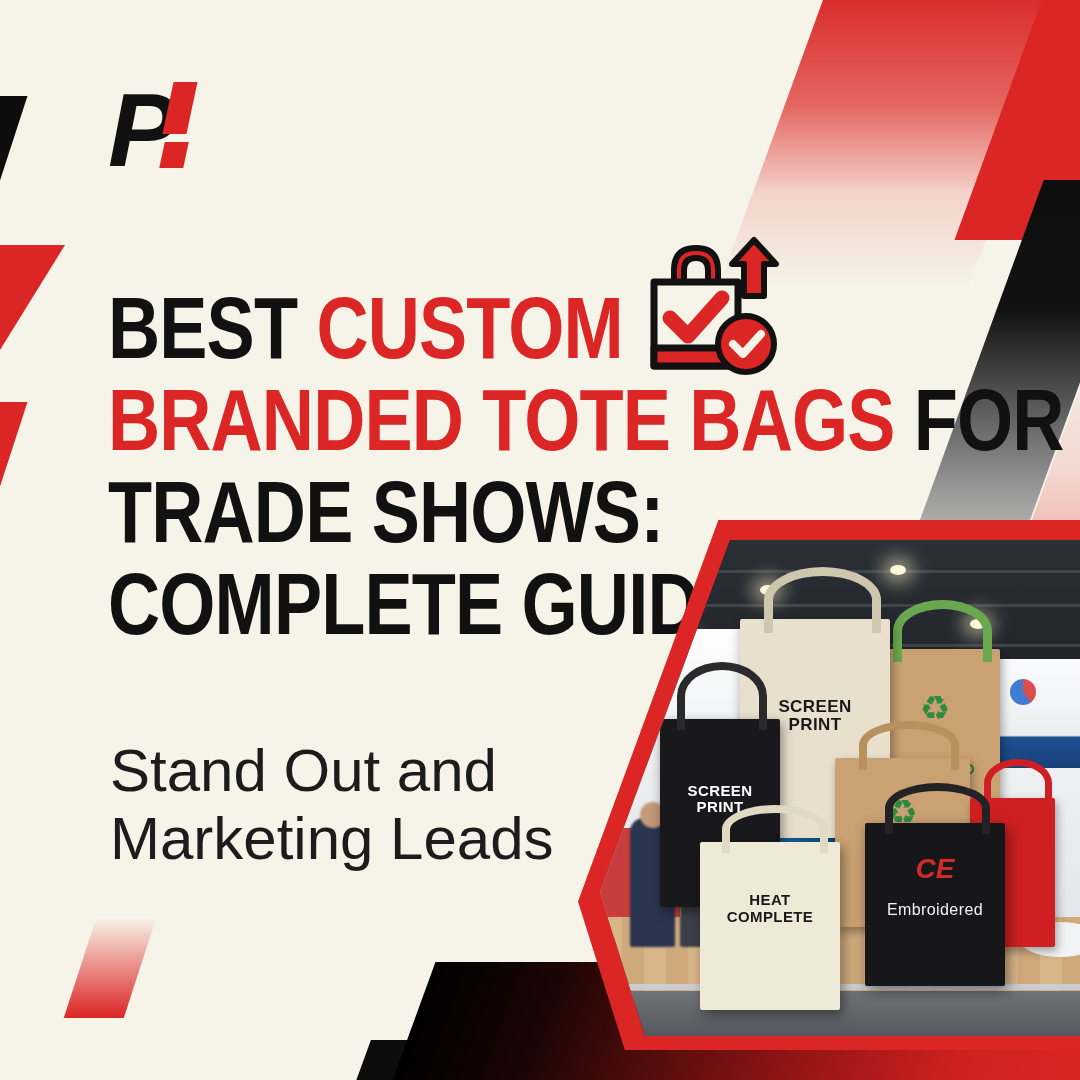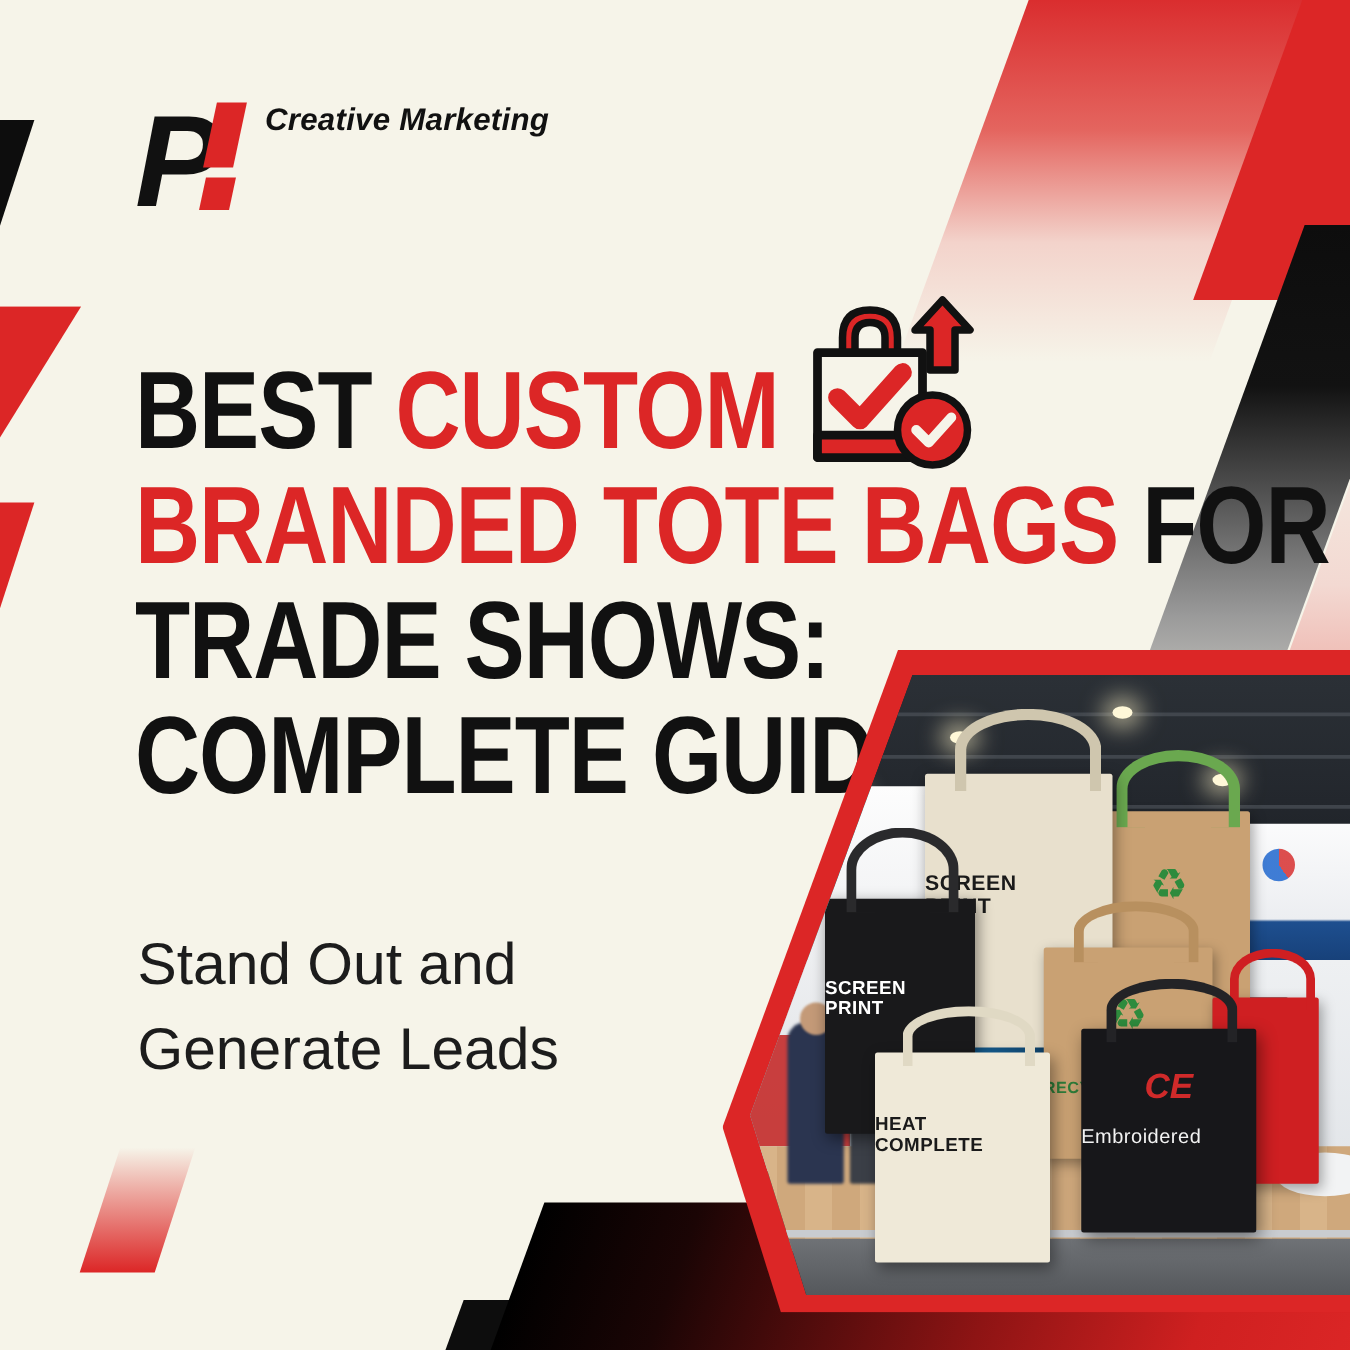--- a/index.html
+++ b/index.html
@@ -130,21 +130,21 @@
     transform-origin:left top;
     white-space:nowrap;
   }
   .headline .hl-line{display:block;}
   .headline .red{color:#dc2626;}
   .headline .blk{color:#111;}
 
   
   .subtitle{
     position:absolute;top:737px;left:110px;
-    font-size:47px;line-height:68px;
+    font-size:60px;line-height:68px;
     font-weight:400;color:#1c1c1c;
     letter-spacing:0px;
   }
   .subtitle span{display:block;}
 
   
   .bag-icon{position:absolute;top:236px;left:636px;width:150px;height:150px;}
 
   
   .photo-frame{
@@ -188,21 +188,21 @@
     background:linear-gradient(180deg,#6f7276 0%,#55585c 100%);}
   .ph-floorline{position:absolute;left:0;top:89.5%;width:100%;height:6px;background:#c9ccd0;}
   .ph-person{position:absolute;bottom:18%;border-radius:14px 14px 2px 2px;filter:blur(1.1px);}
   .ph-head{position:absolute;border-radius:50%;filter:blur(1px);}
   .ph-table{position:absolute;background:#f2f3f4;border-radius:4px;filter:blur(.4px);}
 
   
   .tote{position:absolute;border-radius:2px;}
   .tote .handle{position:absolute;border-style:solid;border-bottom:none;border-radius:60% 60% 0 0;}
   .tote .label{
-    position:absolute;left:0;right:0;
+    position:absolute;left:0;right:0;text-align:center;
     font-weight:bold;letter-spacing:0.4px;line-height:1.08;
   }
   .recycle{
     position:absolute;left:0;right:0;text-align:center;
     color:#2e8b3d;font-weight:bold;
   }
   .recycle .glyph{font-size:34px;line-height:34px;display:block;}
 
   .emb-logo{
     position:absolute;left:0;right:0;text-align:center;
@@ -228,21 +228,20 @@
   <div class="shape sh-bottom-redsliver"></div>
   <div class="shape sh-bottom-band"></div>
 
   <div class="logo">
     <div class="logo-mark">
       <div class="p-letter">P</div>
       <div class="bang-bar"></div>
       <div class="bang-dot"></div>
     </div>
     <div class="logo-text">
-      <div class="logo-tagline">Creative Marketing</div>
     </div>
   </div>
 
   <div class="bag-icon">
     <svg viewBox="0 0 150 150" width="150" height="150" aria-hidden="true">
 
       <path d="M108 60 L108 28 L96 28 L118 4 L140 28 L128 28 L128 60 Z" fill="#dc2626" stroke="#111" stroke-width="6" stroke-linejoin="round"></path>
 
       <path d="M38 34 q0 -22 22 -22 q22 0 22 22 L82 50 L72 50 L72 34 q0 -12 -12 -12 q-12 0 -12 12 L48 50 L38 50 Z" fill="#dc2626" stroke="#111" stroke-width="6" stroke-linejoin="round"></path>
 
@@ -260,21 +259,21 @@
 
   <div class="headline">
     <span class="hl-line"><span class="blk">BEST </span><span class="red">CUSTOM</span></span>
     <span class="hl-line"><span class="red">BRANDED TOTE BAGS </span><span class="blk">FOR</span></span>
     <span class="hl-line blk">TRADE SHOWS:</span>
     <span class="hl-line blk">COMPLETE GUIDE</span>
   </div>
 
   <div class="subtitle">
     <span>Stand Out and</span>
-    <span>Generate Leads</span>
+    <span>Marketing Leads</span>
   </div>
 
   <div class="photo-frame"></div>
   <div class="photo">
     <div class="photo-inner">
       <div class="ph-ceiling"></div>
       <div class="ph-truss" style="top:6%"></div>
       <div class="ph-truss" style="top:13%"></div>
       <div class="ph-truss" style="top:21%"></div>
       <div class="ph-light" style="left:32%;top:9%"></div>

